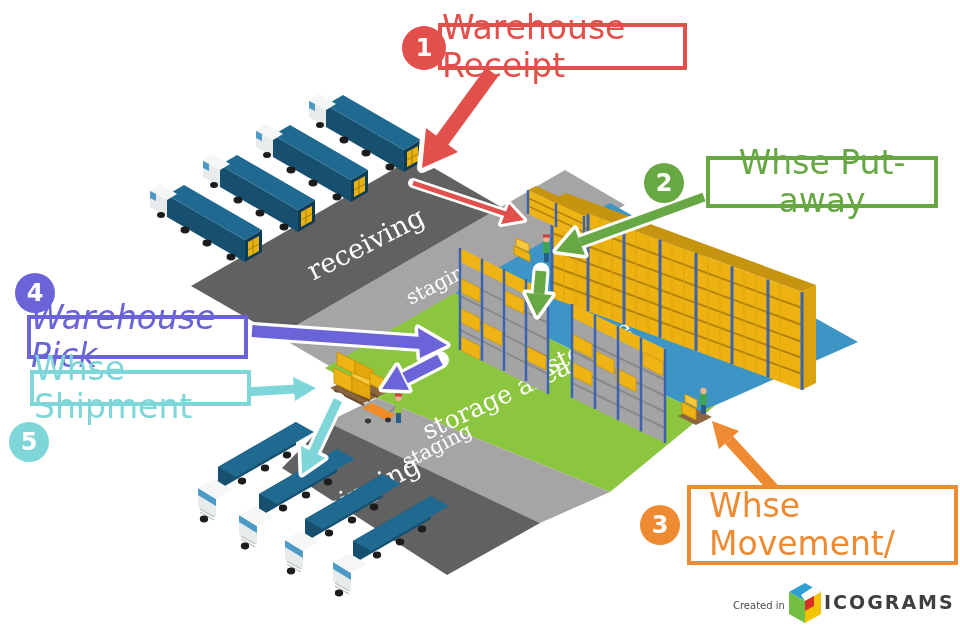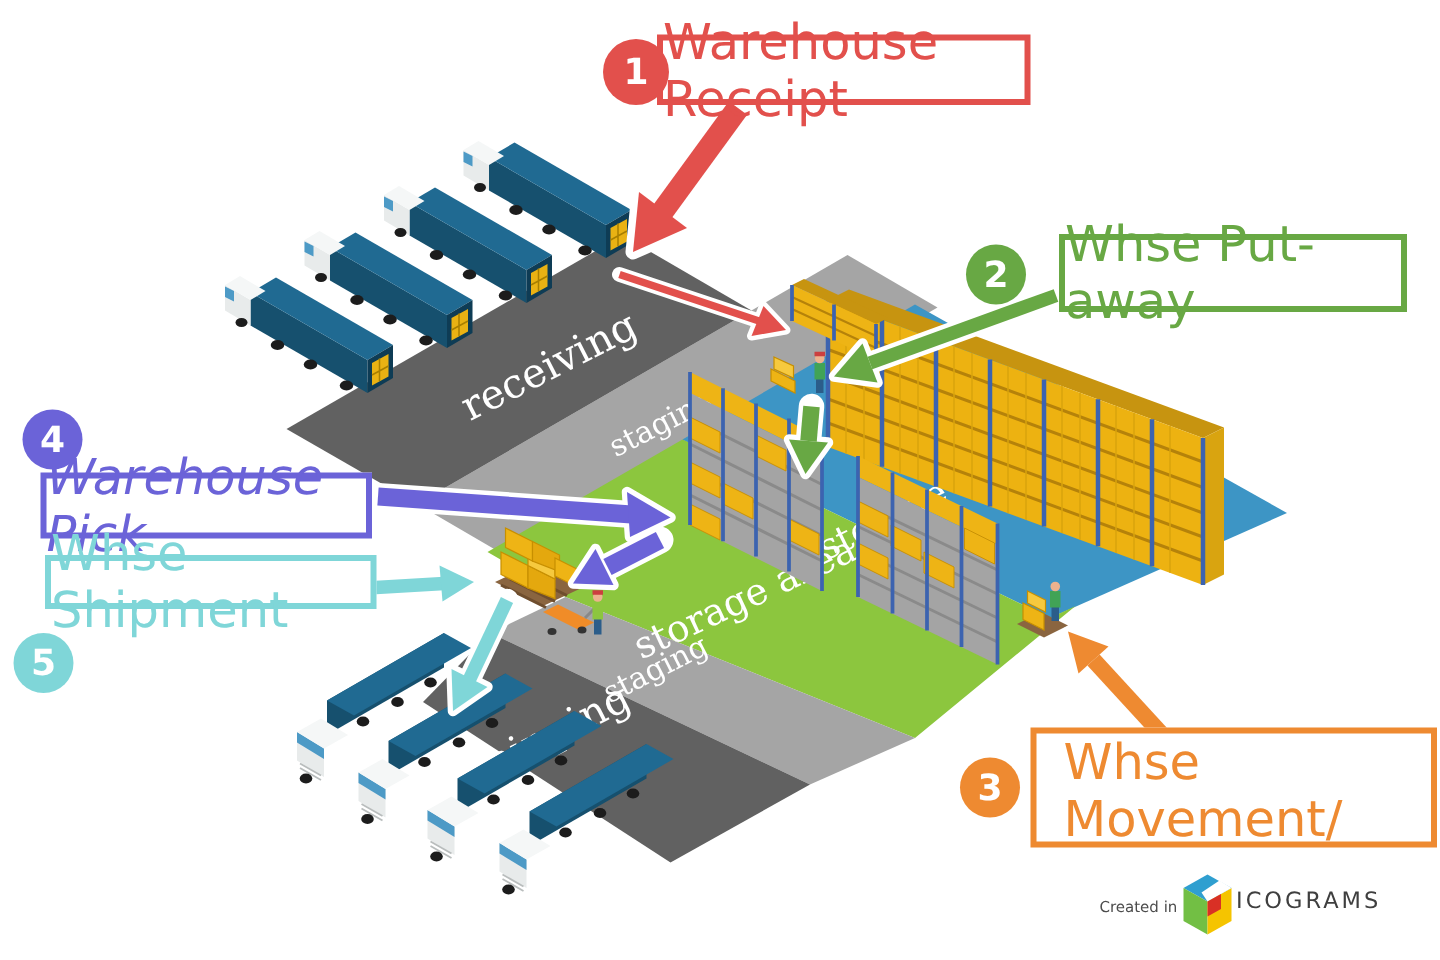--- a/index.html
+++ b/index.html
@@ -6,32 +6,32 @@
   .stage{position:relative;width:960px;height:640px;background:#fff;overflow:hidden;
          font-family:"DejaVu Sans","Liberation Sans",sans-serif;}
   .scene{position:absolute;left:0;top:0;}
   .floor-label{fill:#ffffff;font-family:"DejaVu Serif","Liberation Serif",serif;}
   .callout-box{position:absolute;background:#ffffff;border:4px solid;display:flex;
                align-items:center;justify-content:center;box-sizing:border-box;
                font-size:33px;line-height:1.15;}
   .callout-circle{position:absolute;border-radius:50%;color:#fff;display:flex;
                   align-items:center;justify-content:center;font-size:24px;font-weight:bold;}
   .c-red{border-color:#e2504c;color:#e2504c;}
-  .c-green{border-color:#68a844;color:#68a844;}
+  .c-green{border-color:#68a844;color:#68a844;text-align:center;}
   .c-orange{border-color:#ee8a31;color:#ee8a31;}
   .c-purple{border-color:#6b63d8;color:#6b63d8;font-style:italic;}
   .c-teal{border-color:#7fd6d8;color:#7fd6d8;}
   .bg-red{background:#e2504c;}
   .bg-green{background:#68a844;}
   .bg-orange{background:#ee8a31;}
   .bg-purple{background:#6b63d8;}
   .bg-teal{background:#7fd6d8;}
   .credit{position:absolute;left:728px;top:580px;width:220px;height:50px;}
   .credit .prefix{position:absolute;left:5px;top:20px;font-size:10px;color:#4c4c4c;}
-  .credit .brand{position:absolute;left:96px;top:11px;font-size:15px;font-weight:normal;
+  .credit .brand{position:absolute;left:96px;top:11px;font-size:19px;font-weight:bold;
                  letter-spacing:2px;color:#3f3f3f;}
   .credit svg{position:absolute;left:60px;top:2px;}
 </style>
 </head>
 <body>
 
 <div class="stage">
 
 <svg class="scene" width="960" height="640" viewBox="0 0 960 640">
   <defs>
@@ -246,21 +246,21 @@
   <span>1</span>
 </div>
 
 <div class="callout-box c-green" style="left:706px;top:156px;width:232px;height:52px;">
   <span>Whse Put-away</span>
 </div>
 <div class="callout-circle bg-green" style="left:644px;top:163px;width:40px;height:40px;">
   <span>2</span>
 </div>
 
-<div class="callout-box c-orange" style="left:687px;top:485px;width:271px;height:80px;flex-direction:row;align-items:flex-start;padding-left:18px;">
+<div class="callout-box c-orange" style="left:687px;top:485px;width:271px;height:80px;flex-direction:column;align-items:flex-start;padding-left:18px;">
   <span>Whse Movement/</span>
 </div>
 <div class="callout-circle bg-orange" style="left:640px;top:505px;width:40px;height:40px;">
   <span>3</span>
 </div>
 
 <div class="callout-box c-purple" style="left:27px;top:315px;width:221px;height:44px;">
   <span>Warehouse Pick</span>
 </div>
 <div class="callout-circle bg-purple" style="left:15px;top:273px;width:40px;height:40px;">

